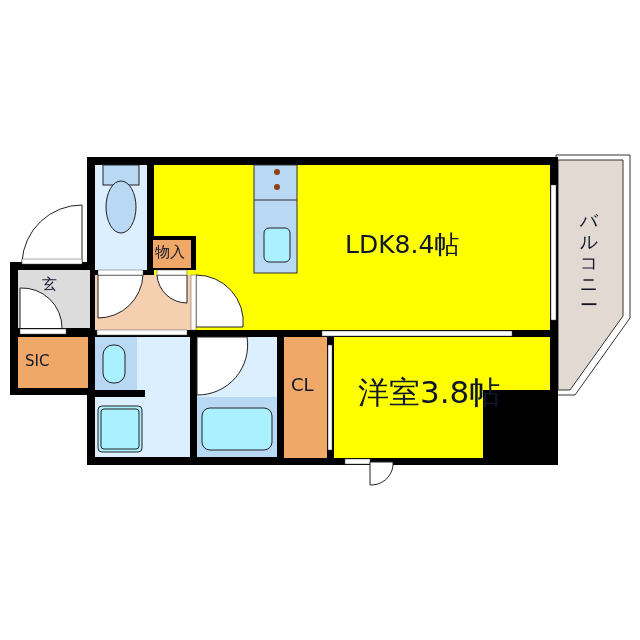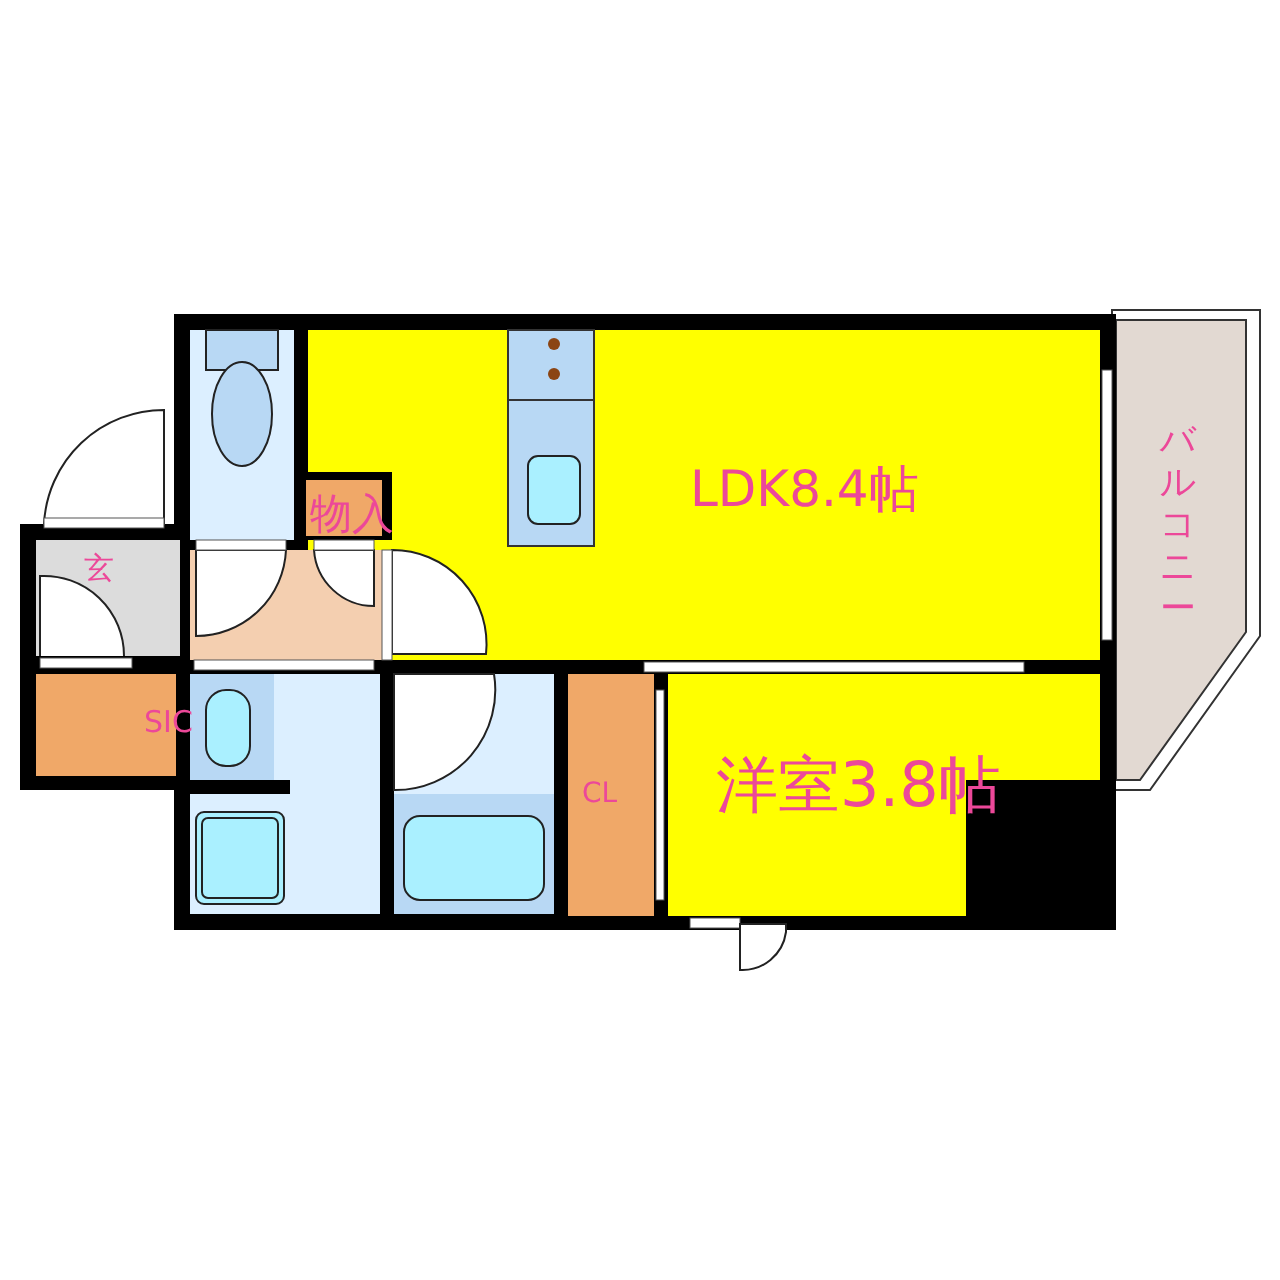--- a/index.html
+++ b/index.html
@@ -1,17 +1,17 @@
 <!DOCTYPE html>
 <html><head>
 <meta charset="utf-8">
 <style>
   html,body{margin:0;padding:0;background:#ffffff;}
   body{width:640px;height:640px;position:relative;overflow:hidden;font-family:"DejaVu Sans","Liberation Sans",sans-serif;}
-  .lbl{position:absolute;color:#ec4899;white-space:nowrap;}
+  .lbl{position:absolute;color:#0f172a;white-space:nowrap;}
   svg{position:absolute;left:0;top:0;}
 </style>
 </head>
 <body>
 
 <svg width="640" height="640" viewBox="0 0 640 640">
 
   <g>
     <polygon points="556,155 630,155 630,318 575,395 556,395" fill="#ffffff" stroke="#333" stroke-width="1"></polygon>
     <polygon points="558,160 623,160 623,316 570,390 558,390" fill="#e2d9d2" stroke="#333" stroke-width="1"></polygon>
@@ -94,17 +94,17 @@
   <rect x="322" y="331" width="190" height="5" fill="#fff" stroke="#555" stroke-width="0.5"></rect>
 
   <rect x="345" y="459" width="25" height="5" fill="#fff" stroke="#555" stroke-width="0.5"></rect>
   <path d="M370,462 L393,462 L393,466 A22,22 0 0,1 370,485 Z" fill="#fff" stroke="#222" stroke-width="1"></path>
 
   <rect x="551" y="185" width="5" height="135" fill="#fff" stroke="#555" stroke-width="0.5"></rect>
 </svg>
 
 <div class="lbl" style="left:345px;top:228px;font-size:25px;">LDK8.4帖</div>
 <div class="lbl" style="left:358px;top:372px;font-size:31px;">洋室3.8帖</div>
-<div class="lbl" style="left:155px;top:243px;font-size:21px;">物入</div>
+<div class="lbl" style="left:155px;top:243px;font-size:15px;">物入</div>
 <div class="lbl" style="left:42px;top:275px;font-size:15px;">玄</div>
-<div class="lbl" style="left:25px;top:352px;font-size:15px;margin-left:47px;">SIC</div>
-<div class="lbl" style="left:291px;top:389px;font-size:14px;">CL</div>
+<div class="lbl" style="left:25px;top:352px;font-size:15px;">SIC</div>
+<div class="lbl" style="left:291px;top:374px;font-size:18px;">CL</div>
 <div class="lbl" style="left:579px;top:210px;font-size:18px;width:20px;white-space:normal;word-break:break-all;line-height:21px;text-align:center;">バルコニー</div>
 
 </body></html>

